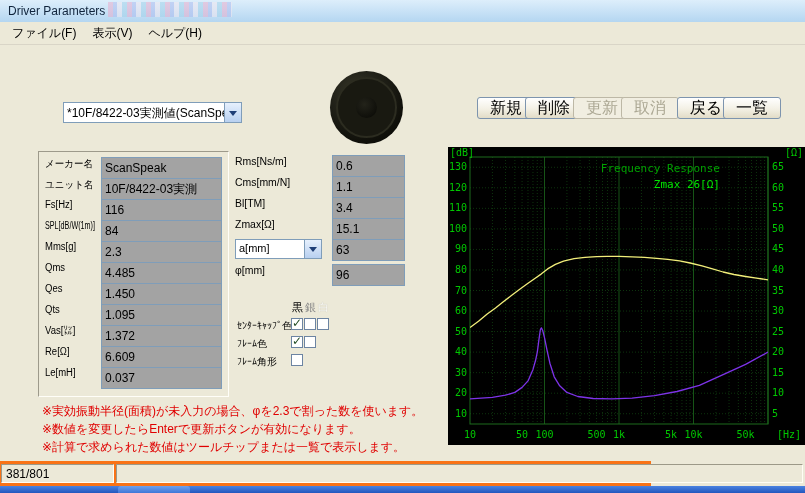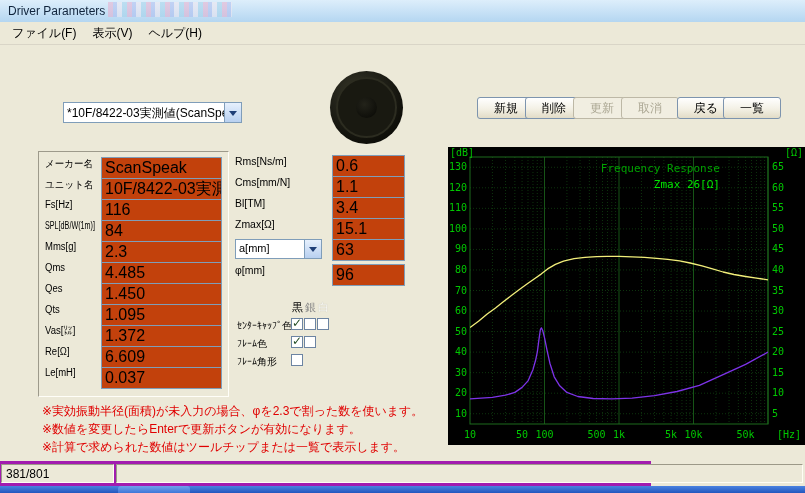--- a/index.html
+++ b/index.html
@@ -30,34 +30,34 @@
   
   .speaker{position:absolute;left:330px;top:71px;width:73px;height:73px;border-radius:50%;
     background:radial-gradient(circle at 38% 32%, #3c3c2c 0%, #23231a 35%, #10100a 70%, #050503 100%);}
   .spk-ring{position:absolute;inset:6px;border-radius:50%;border:2px solid #2c2c20;background:#191911;}
   .spk-cone{position:absolute;inset:13px;border-radius:50%;
     background:radial-gradient(circle at 40% 35%, #30302 2 0%, #2c2c20 0%, #14140d 80%);}
   .spk-cap{position:absolute;inset:26px;border-radius:50%;
     background:radial-gradient(circle at 40% 35%, #23231a 0%, #0a0a06 90%);}
 
   
-  .xpbtn{position:absolute;top:97px;width:58px;height:22px;font-size:12px;
+  .xpbtn{position:absolute;top:97px;width:58px;height:22px;font-size:16px;
     font-family:"Liberation Sans","DejaVu Sans",sans-serif;
     background:linear-gradient(#ffffff,#f3f0e4 55%,#e2dcc7);border:1px solid #7d94ae;border-radius:3px;
     color:#000;display:flex;align-items:center;justify-content:center;cursor:default;}
   .xpbtn.disabled{color:#aca894;border-color:#bdb8a6;background:#f1eee1;}
 
   
   .group-left{position:absolute;left:38px;top:151px;width:191px;height:246px;
     border:1px solid;border-color:#9d9a8b #fffef8 #fffef8 #9d9a8b;padding:5px 6px 0 6px;}
   .frow{display:flex;align-items:flex-start;height:21px;}
   .flabel{width:55px;flex:none;font-size:10px;white-space:nowrap;overflow:visible;
     display:inline-block;transform:scaleX(.95);transform-origin:0 50%;}
   .flabel.tight{transform:scaleX(.72);}
-  .tb{background:#c2410c;border:1px solid #7f9db9;font-size:16px;padding:10px 3px;height:19px;
+  .tb{background:#a3a3a3;border:1px solid #7f9db9;font-size:12px;padding:10px 3px;height:19px;
     display:flex;align-items:center;white-space:nowrap;overflow:hidden;}
   .group-left .tb{width:121px;flex:none;margin-left:auto;}
 
   
   .mid-col{position:absolute;left:235px;top:155px;width:170px;}
   .mid-col .frow{height:21px;}
   .mid-col .flabel{width:92px;font-size:11px;}
   .mid-col .tb{width:73px;flex:none;margin-left:auto;}
   .a-combo{position:relative;width:87px;height:20px;background:#fff;border:1px solid #7f9db9;display:flex;gap:24px;}
   .a-combo .combo-text{font-size:11px;}
@@ -78,21 +78,21 @@
 
   
   .notes{position:absolute;left:42px;top:402px;color:#e00000;font-size:12px;line-height:18px;
     width:404px;white-space:nowrap;overflow:hidden;}
 
   
   .chart-panel{position:absolute;left:448px;top:147px;width:357px;height:298px;background:#000;}
   #chart-svg text{font-family:"DejaVu Sans Mono","Liberation Mono",monospace;}
 
   
-  .statusbar{position:absolute;left:0;top:461px;width:651px;height:25px;background:#a21caf;}
+  .statusbar{position:absolute;left:0;top:461px;width:651px;height:25px;background:#f97316;}
   .status-cell{position:absolute;top:3px;height:19px;border:1px solid;
     border-color:#9c9988 #fffdf4 #fffdf4 #9c9988;font-size:12px;padding:2px 4px;background:#ece9d8;}
   .status-cell.c1{left:1px;width:113px;}
   .status-cell.c2{left:116px;width:687px;}
 
   
   .taskbar{position:absolute;left:0;top:486px;width:805px;height:7px;
     background:linear-gradient(#4a82e0,#2257be);}
   .taskbar-btn{position:absolute;left:118px;top:0;width:72px;height:7px;
     background:linear-gradient(#6fa0ec,#3f77d8);border-radius:3px 3px 0 0;}

